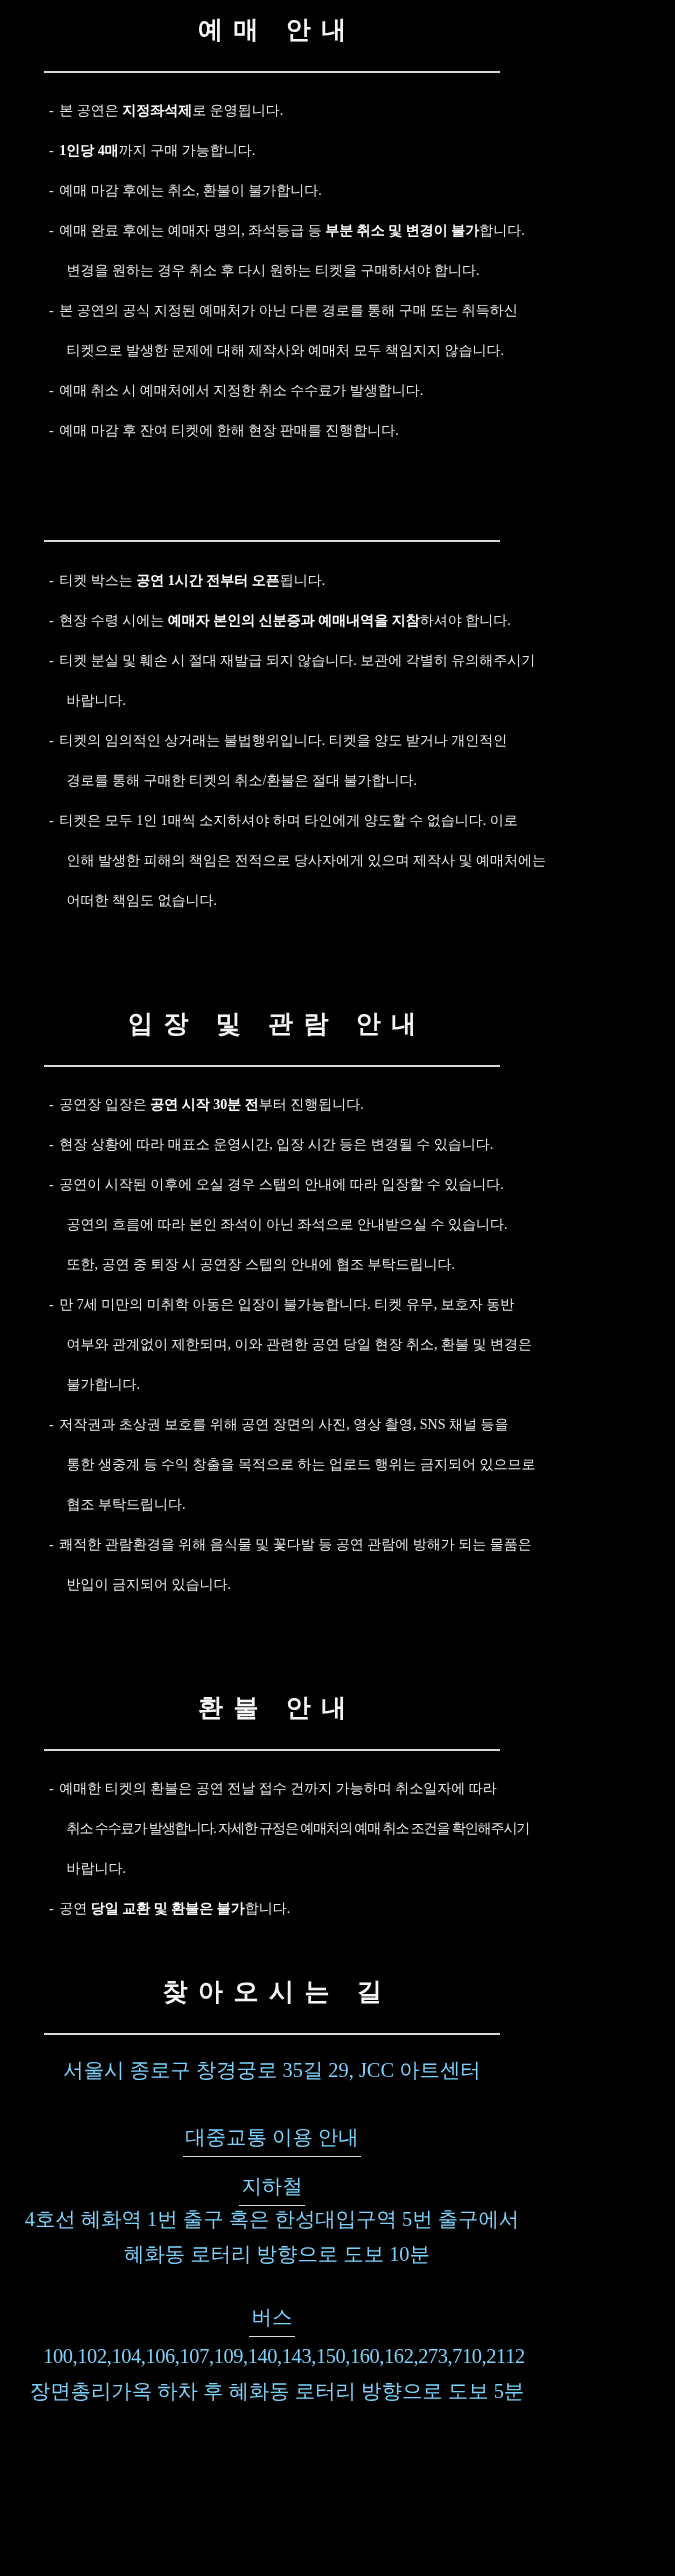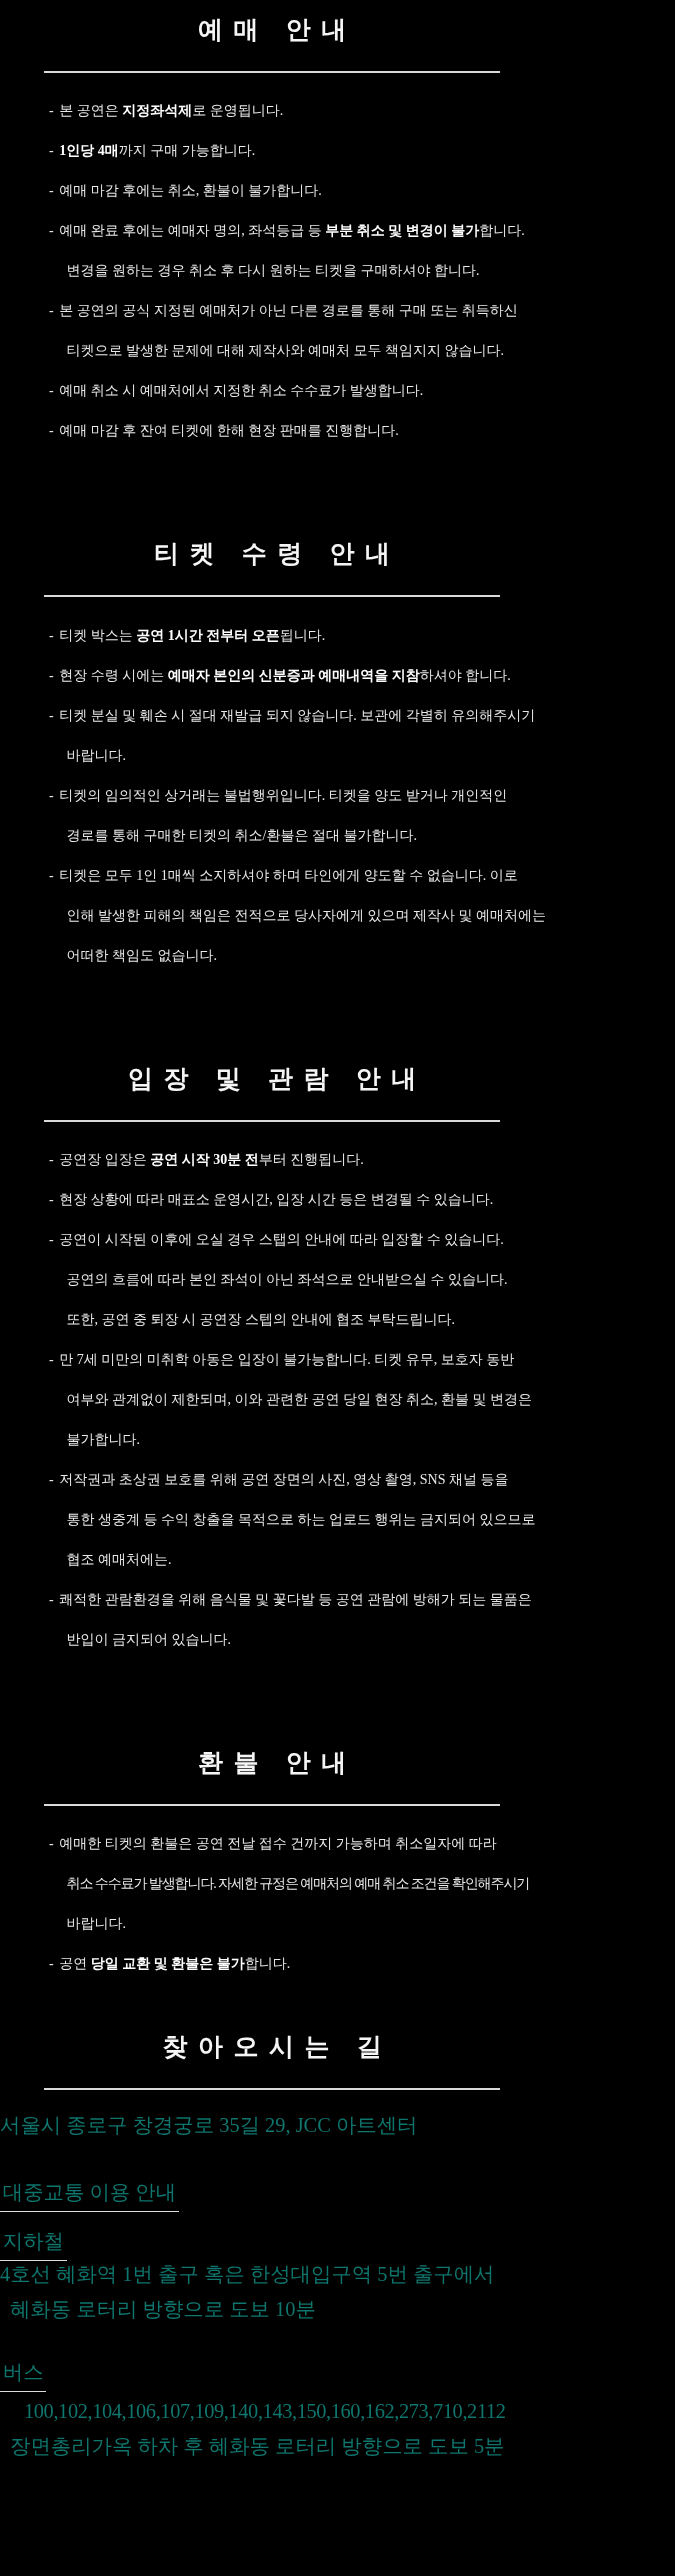--- a/index.html
+++ b/index.html
@@ -41,25 +41,26 @@
     color: #e9e9e9;
   }
   .line .b { font-weight: bold; color: #ffffff; }
   .line.cont { padding-left: 17.6px; }
   .line.condensed { letter-spacing: -1.1px; }
   .marker { padding-right: 5.6px; }
 
   
   .directions { margin-top: 49px; }
   .c-line {
+    text-align: center;
     font-size: 20.4px;
     line-height: 28px;
     height: 28px;
     white-space: nowrap;
-    color: #0f766e;
+    color: #7dd3fc;
   }
   .u {
     display: inline-block;
     border-bottom: 1.4px solid #dcdcdc;
     padding: 0 2.8px 5px 2.8px;
   }
   .m30 { margin-top: 21px; }
   .m55 { margin-top: 39px; }
   .m25 { margin-top: 5px; }
   .m10 { margin-top: 7px; padding-left: 10px; }
@@ -82,21 +83,20 @@
           <div class="line bullet"><span class="marker">-</span><span class="">예매 마감 후에는 취소, 환불이 불가합니다.</span></div>
           <div class="line bullet"><span class="marker">-</span><span class="">예매 완료 후에는 예매자 명의, 좌석등급 등 </span><span class="b">부분 취소 및 변경이 불가</span><span class="">합니다.</span></div>
           <div class="line cont"><span class="">변경을 원하는 경우 취소 후 다시 원하는 티켓을 구매하셔야 합니다.</span></div>
           <div class="line bullet"><span class="marker">-</span><span class="">본 공연의 공식 지정된 예매처가 아닌 다른 경로를 통해 구매 또는 취득하신</span></div>
           <div class="line cont"><span class="">티켓으로 발생한 문제에 대해 제작사와 예매처 모두 책임지지 않습니다.</span></div>
           <div class="line bullet"><span class="marker">-</span><span class="">예매 취소 시 예매처에서 지정한 취소 수수료가 발생합니다.</span></div>
           <div class="line bullet"><span class="marker">-</span><span class="">예매 마감 후 잔여 티켓에 한해 현장 판매를 진행합니다.</span></div>
         </div>
       </section>
       <section class="guide-section">
-        <h2 class="section-title">티켓 수령 안내</h2>
         <div class="rule"></div>
         <div class="lines">
           <div class="line bullet"><span class="marker">-</span><span class="">티켓 박스는 </span><span class="b">공연 1시간 전부터 오픈</span><span class="">됩니다.</span></div>
           <div class="line bullet"><span class="marker">-</span><span class="">현장 수령 시에는 </span><span class="b">예매자 본인의 신분증과 예매내역을 지참</span><span class="">하셔야 합니다.</span></div>
           <div class="line bullet"><span class="marker">-</span><span class="">티켓 분실 및 훼손 시 절대 재발급 되지 않습니다. 보관에 각별히 유의해주시기</span></div>
           <div class="line cont"><span class="">바랍니다.</span></div>
           <div class="line bullet"><span class="marker">-</span><span class="">티켓의 임의적인 상거래는 불법행위입니다. 티켓을 양도 받거나 개인적인</span></div>
           <div class="line cont"><span class="">경로를 통해 구매한 티켓의 취소/환불은 절대 불가합니다.</span></div>
           <div class="line bullet"><span class="marker">-</span><span class="">티켓은 모두 1인 1매씩 소지하셔야 하며 타인에게 양도할 수 없습니다. 이로</span></div>
           <div class="line cont"><span class="">인해 발생한 피해의 책임은 전적으로 당사자에게 있으며 제작사 및 예매처에는</span></div>
@@ -110,21 +110,21 @@
           <div class="line bullet"><span class="marker">-</span><span class="">공연장 입장은 </span><span class="b">공연 시작 30분 전</span><span class="">부터 진행됩니다.</span></div>
           <div class="line bullet"><span class="marker">-</span><span class="">현장 상황에 따라 매표소 운영시간, 입장 시간 등은 변경될 수 있습니다.</span></div>
           <div class="line bullet"><span class="marker">-</span><span class="">공연이 시작된 이후에 오실 경우 스탭의 안내에 따라 입장할 수 있습니다.</span></div>
           <div class="line cont"><span class="">공연의 흐름에 따라 본인 좌석이 아닌 좌석으로 안내받으실 수 있습니다.</span></div>
           <div class="line cont"><span class="">또한, 공연 중 퇴장 시 공연장 스텝의 안내에 협조 부탁드립니다.</span></div>
           <div class="line bullet"><span class="marker">-</span><span class="">만 7세 미만의 미취학 아동은 입장이 불가능합니다. 티켓 유무, 보호자 동반</span></div>
           <div class="line cont"><span class="">여부와 관계없이 제한되며, 이와 관련한 공연 당일 현장 취소, 환불 및 변경은</span></div>
           <div class="line cont"><span class="">불가합니다.</span></div>
           <div class="line bullet"><span class="marker">-</span><span class="">저작권과 초상권 보호를 위해 공연 장면의 사진, 영상 촬영, SNS 채널 등을</span></div>
           <div class="line cont"><span class="">통한 생중계 등 수익 창출을 목적으로 하는 업로드 행위는 금지되어 있으므로</span></div>
-          <div class="line cont"><span class="">협조 예매처에는.</span></div>
+          <div class="line cont"><span class="">협조 부탁드립니다.</span></div>
           <div class="line bullet"><span class="marker">-</span><span class="">쾌적한 관람환경을 위해 음식물 및 꽃다발 등 공연 관람에 방해가 되는 물품은</span></div>
           <div class="line cont"><span class="">반입이 금지되어 있습니다.</span></div>
         </div>
       </section>
       <section class="guide-section">
         <h2 class="section-title">환불 안내</h2>
         <div class="rule"></div>
         <div class="lines">
           <div class="line bullet"><span class="marker">-</span><span class="">예매한 티켓의 환불은 공연 전날 접수 건까지 가능하며 취소일자에 따라</span></div>
           <div class="line cont condensed"><span class="">취소 수수료가 발생합니다. 자세한 규정은 예매처의 예매 취소 조건을 확인해주시기</span></div>

